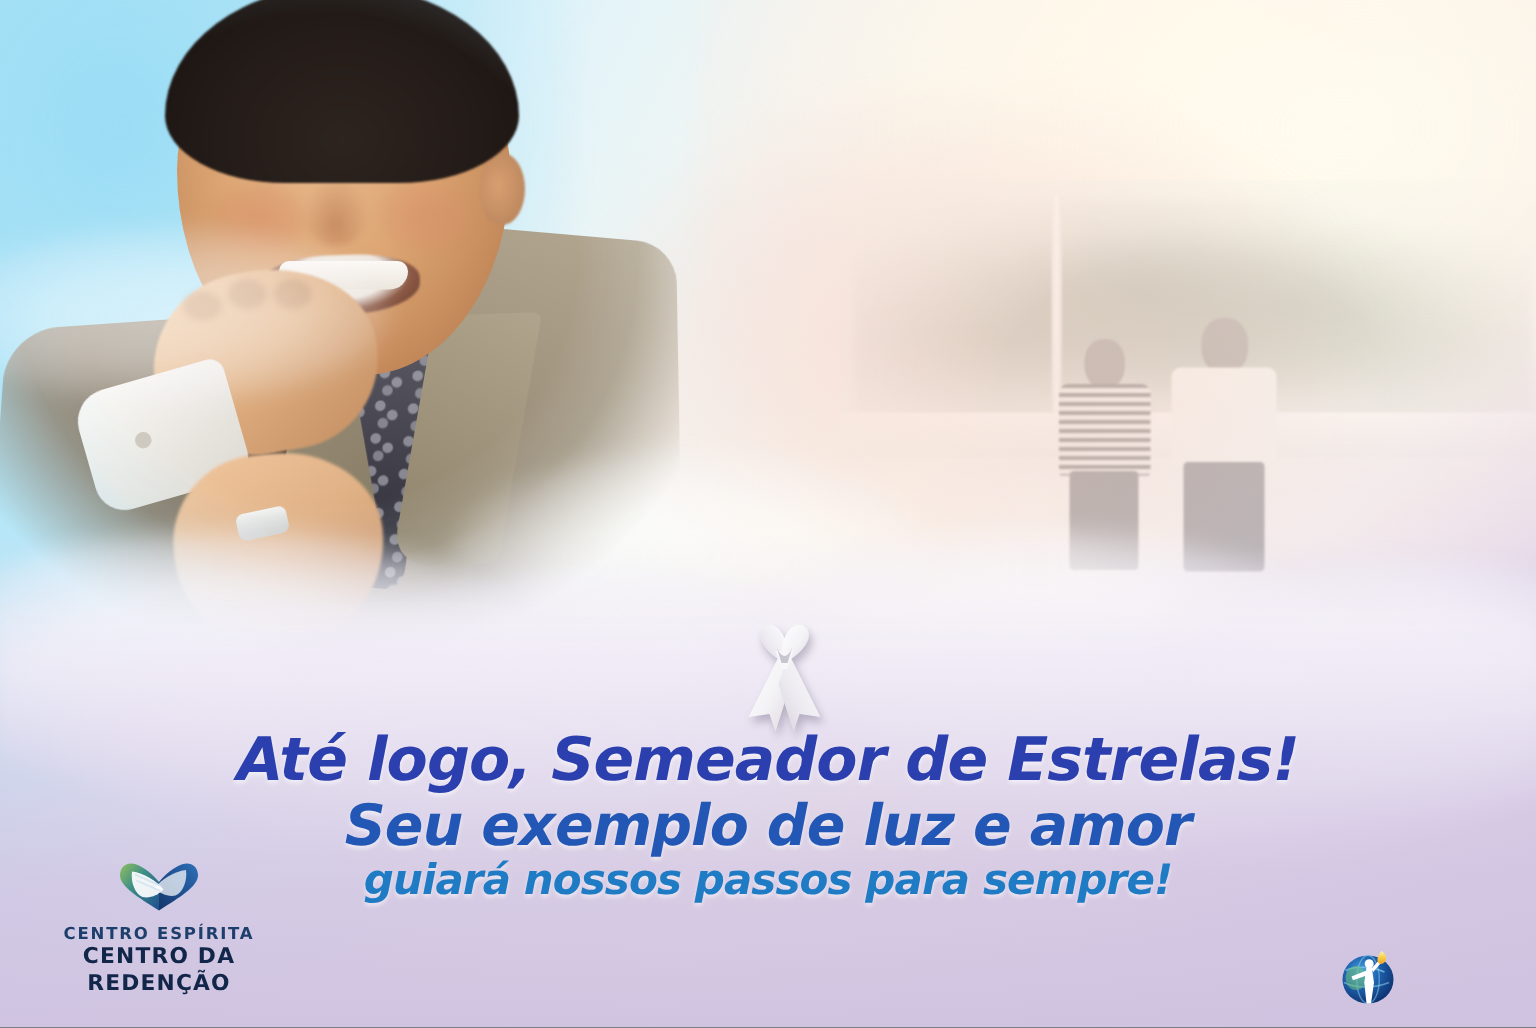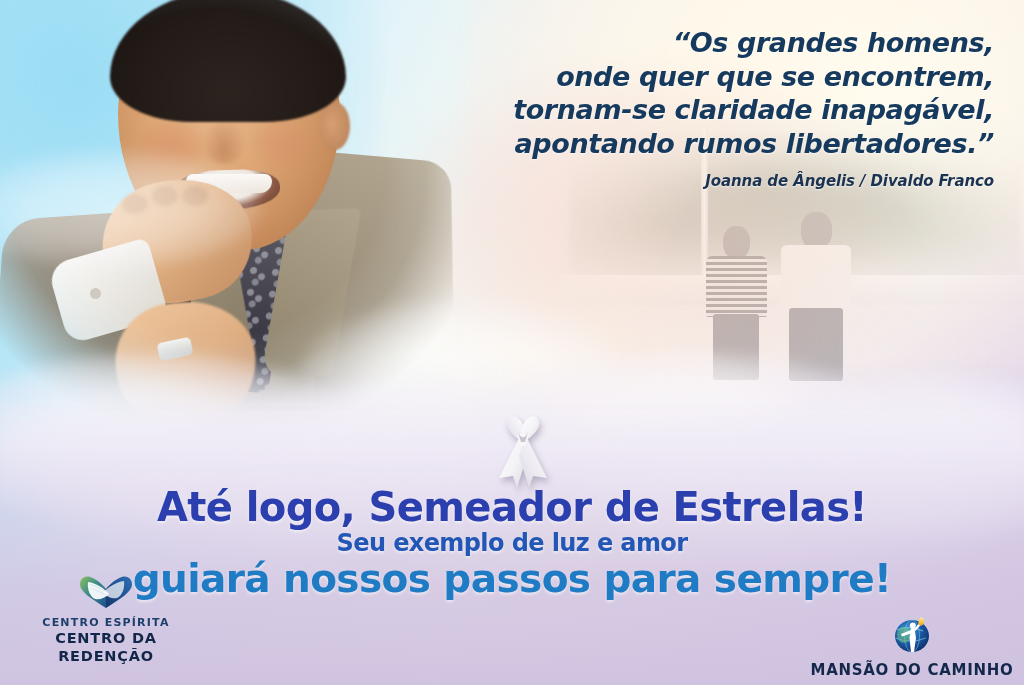--- a/index.html
+++ b/index.html
@@ -371,28 +371,29 @@
 
   
   .headline {
     position:absolute;
     left: 0; right: 0;
     top: 487px;
     text-align:center;
   }
   .hl {
     font-family: "DejaVu Sans", "Liberation Sans", sans-serif;
+    font-style: italic;
     font-weight: bold;
     letter-spacing: -0.6px;
     line-height: 1.0;
     white-space: nowrap;
   }
   .hl-1 { font-size: 40px; color:#2b3fae; text-shadow: 0 2px 3px rgba(255,255,255,0.55); }
-  .hl-2 { font-size: 24px; color:#2257b6; margin-top: 4px; text-shadow: 0 2px 3px rgba(255,255,255,0.55); }
-  .hl-3 { font-size: 39px; color:#1f7cc4; margin-top: 4px; text-shadow: 0 2px 3px rgba(255,255,255,0.55); }
+  .hl-2 { font-size: 38px; color:#2257b6; margin-top: 4px; text-shadow: 0 2px 3px rgba(255,255,255,0.55); }
+  .hl-3 { font-size: 28px; color:#1f7cc4; margin-top: 4px; text-shadow: 0 2px 3px rgba(255,255,255,0.55); }
 
   
   .logo-left {
     position:absolute;
     left: 8px; bottom: 20px;
     width: 196px;
     text-align:center;
   }
   .logo-right {
     position:absolute;
@@ -492,27 +493,20 @@
   <div class="cloud cl-h"></div>
   <div class="cloud cl-a"></div>
   <div class="cloud cl-b"></div>
   <div class="cloud cl-c"></div>
   <div class="cloud cl-d"></div>
   <div class="cloud cl-e"></div>
   <div class="cloud cl-f"></div>
   <div class="cl-soft-band"></div>
   <div class="bg-lav-bottom"></div>
 
-  <div class="quote-block">
-    <div class="quote-line">“Os grandes homens,</div>
-    <div class="quote-line">onde quer que se encontrem,</div>
-    <div class="quote-line">tornam-se claridade inapagável,</div>
-    <div class="quote-line">apontando rumos libertadores.”</div>
-    <div class="quote-attrib">Joanna de Ângelis / Divaldo Franco</div>
-  </div>
 
   <div class="ribbon-wrap">
     <svg width="72" height="78" viewBox="0 0 72 78" xmlns="http://www.w3.org/2000/svg">
       <defs>
         <linearGradient id="rbA" x1="0" y1="0" x2="1" y2="1">
           <stop offset="0%" stop-color="#ffffff"></stop>
           <stop offset="55%" stop-color="#f3f2f5"></stop>
           <stop offset="100%" stop-color="#ddd9e2"></stop>
         </linearGradient>
         <linearGradient id="rbB" x1="1" y1="0" x2="0" y2="1">
@@ -583,16 +577,15 @@
         <path d="M9 24 C 17 28 29 28 39 24" stroke="#7fc9ea" stroke-width="1.1" fill="none" opacity="0.6"></path>
         <ellipse cx="25" cy="22" rx="7.5" ry="16" stroke="#7fc9ea" stroke-width="1" fill="none" opacity="0.55"></ellipse>
         <ellipse cx="17" cy="21" rx="7" ry="8" fill="#6fbf7a" opacity="0.55"></ellipse>
         <path d="M24 14 L 27.5 14 L 29 24 L 27 38 L 24 38 L 22.5 24 Z" fill="#ffffff"></path>
         <circle cx="25.8" cy="11.5" r="3" fill="#ffffff"></circle>
         <path d="M24 16 L 14 20 L 15 22.5 L 25 19 Z" fill="#ffffff"></path>
         <path d="M27 15 L 33 8.5 L 34.5 10 L 28.5 17 Z" fill="#ffffff"></path>
         <path d="M34 3 C 37.5 5 38 9 35.5 11 C 33 12.8 30.5 10.5 31.5 7.5 C 32 5.8 33 4.4 34 3 Z" fill="url(#flG)"></path>
       </svg>
     </span>
-    <div class="logo-txt-mansao">MANSÃO DO CAMINHO</div>
   </div>
 
 </div>
 
 </body></html>

